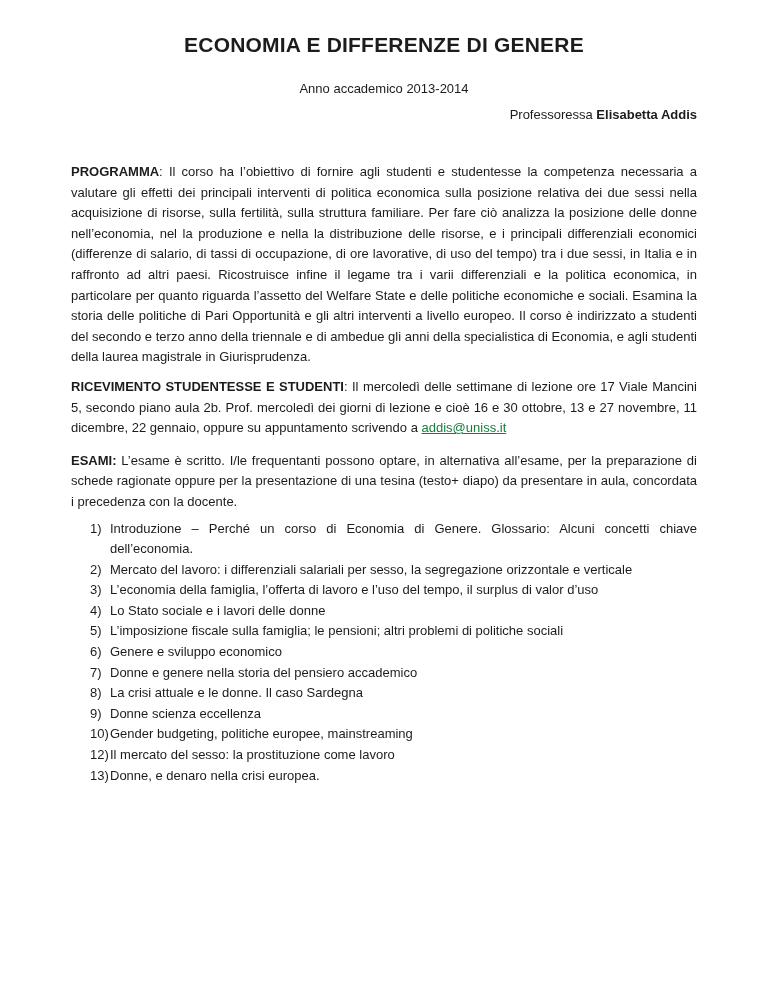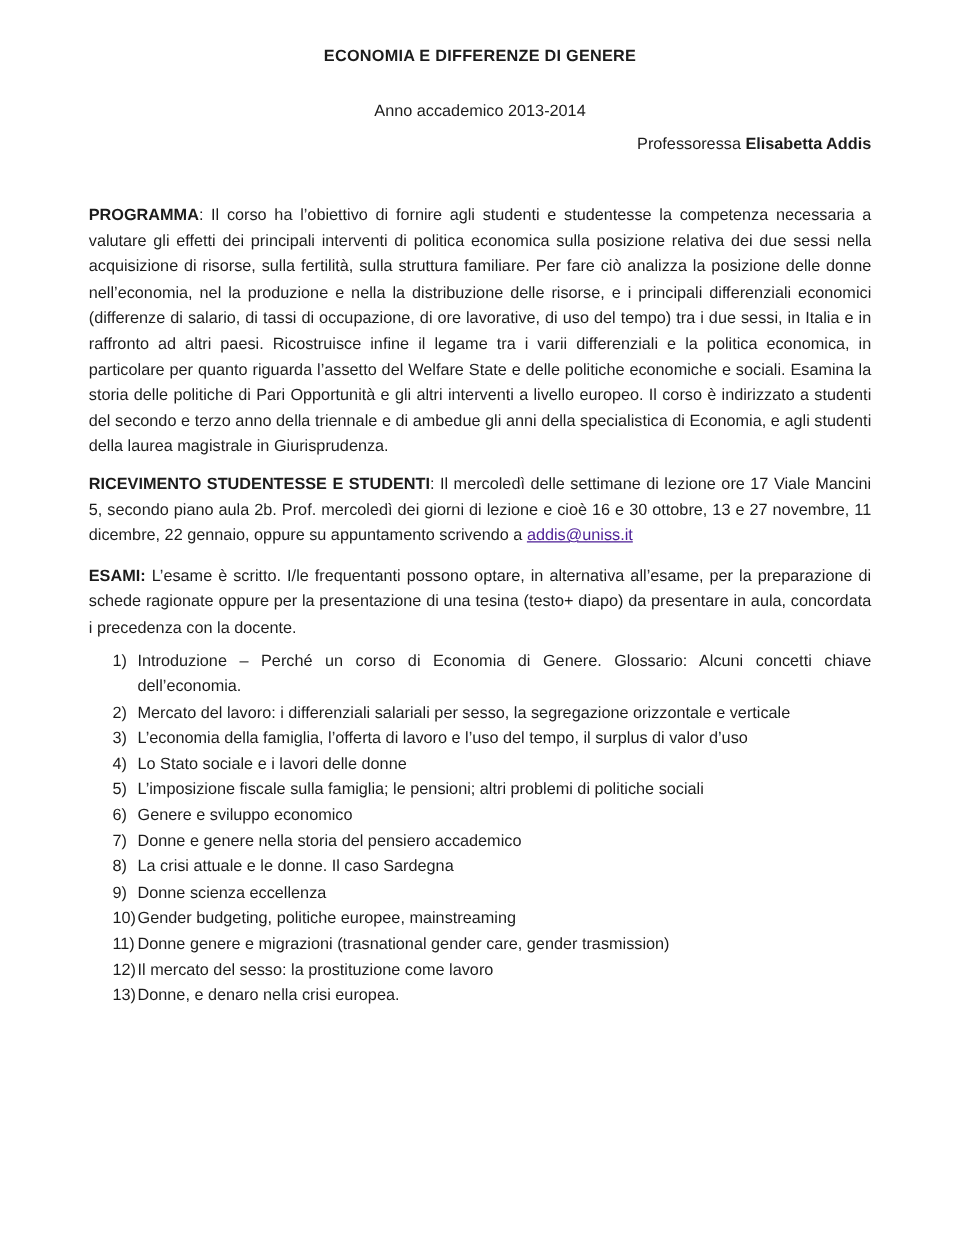--- a/index.html
+++ b/index.html
@@ -18,21 +18,21 @@
   .page {
     box-sizing: border-box;
     width: 768px;
     height: 994px;
     padding: 34px 71px 0 71px;
     background: #ffffff;
   }
   .doc-title {
     text-align: center;
     font-weight: bold;
-    font-size: 13px;
+    font-size: 21px;
     line-height: 22px;
     letter-spacing: 0.2px;
     margin: 0;
   }
   .meta-line {
     text-align: center;
     font-size: 13px;
     line-height: 18px;
   }
   .meta-year { margin-top: 24px; }
@@ -42,21 +42,21 @@
     font-size: 13px;
     line-height: 20.6px;
     text-align: justify;
     margin: 0 0 9px 0;
   }
   p.par-programma { margin-top: 38px; }
   p.par-ricevimento { margin-bottom: 12px; }
   p.par-esami { margin-bottom: 6px; }
   .par-label { font-weight: bold; }
   a.email-link {
-    color: #4c1d95;
+    color: #15803d;
     text-decoration: underline;
   }
   .topics-heading {
     font-size: 13px;
     font-weight: bold;
     line-height: 20.6px;
     margin: 0 0 9px 0;
   }
   ol.topics-list {
     list-style: none;
@@ -138,24 +138,20 @@
     </li>
     <li>
       <span class="topic-num">9)</span>
       <span class="topic-text">Donne scienza eccellenza</span>
     </li>
     <li>
       <span class="topic-num">10)</span>
       <span class="topic-text">Gender budgeting, politiche europee, mainstreaming</span>
     </li>
     <li>
-      <span class="topic-num">11)</span>
-      <span class="topic-text">Donne genere e migrazioni (trasnational gender care, gender trasmission)</span>
-    </li>
-    <li>
       <span class="topic-num">12)</span>
       <span class="topic-text">Il mercato del sesso: la prostituzione come lavoro</span>
     </li>
     <li>
       <span class="topic-num">13)</span>
       <span class="topic-text">Donne, e denaro nella crisi europea.</span>
     </li>
   </ol>
 
 </div>

